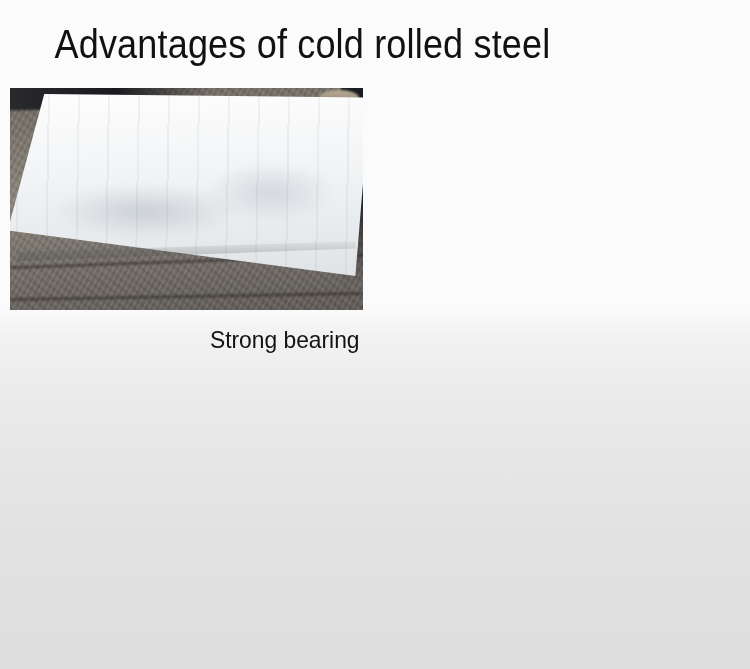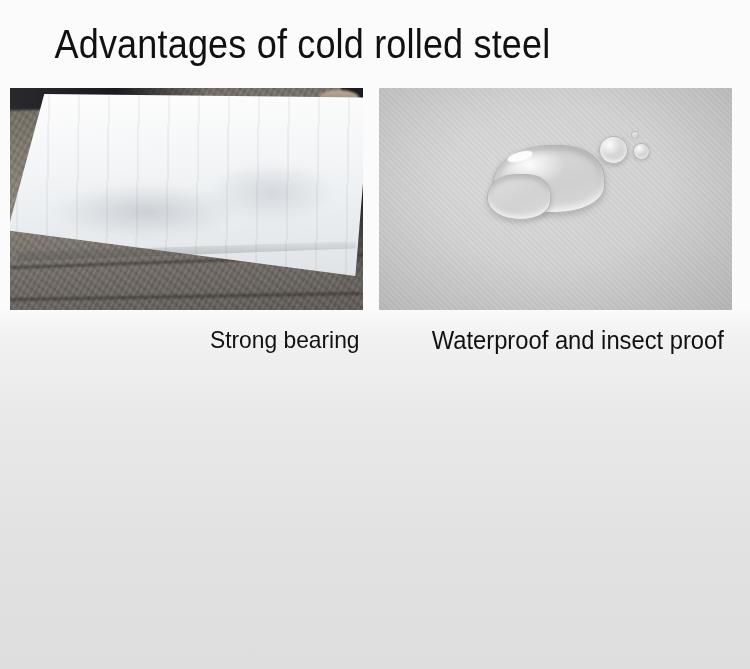--- a/index.html
+++ b/index.html
@@ -467,30 +467,17 @@
         <div class="tan-corner"></div>
         <div class="sheet"></div>
         <div class="sheet-streaks"></div>
         <div class="sheet-smudge"></div>
         <div class="sheet-smudge b"></div>
         <div class="sheet-edge"></div>
       </div>
       <div class="caption">Strong bearing</div>
     </div>
 
-    <div class="cell row1">
-      <div class="photo p2">
-        <div class="grain"></div>
-        <div class="drop-big"></div>
-        <div class="drop-lobe"></div>
-        <div class="drop-highlight"></div>
-        <div class="drop-mid"></div>
-        <div class="drop-small"></div>
-        <div class="drop-tiny"></div>
-        <div class="vignette"></div>
-      </div>
-      <div class="caption wide">Waterproof and insect proof</div>
-    </div>
 
 
 
   </div>
 </div>
 
 </body></html>

